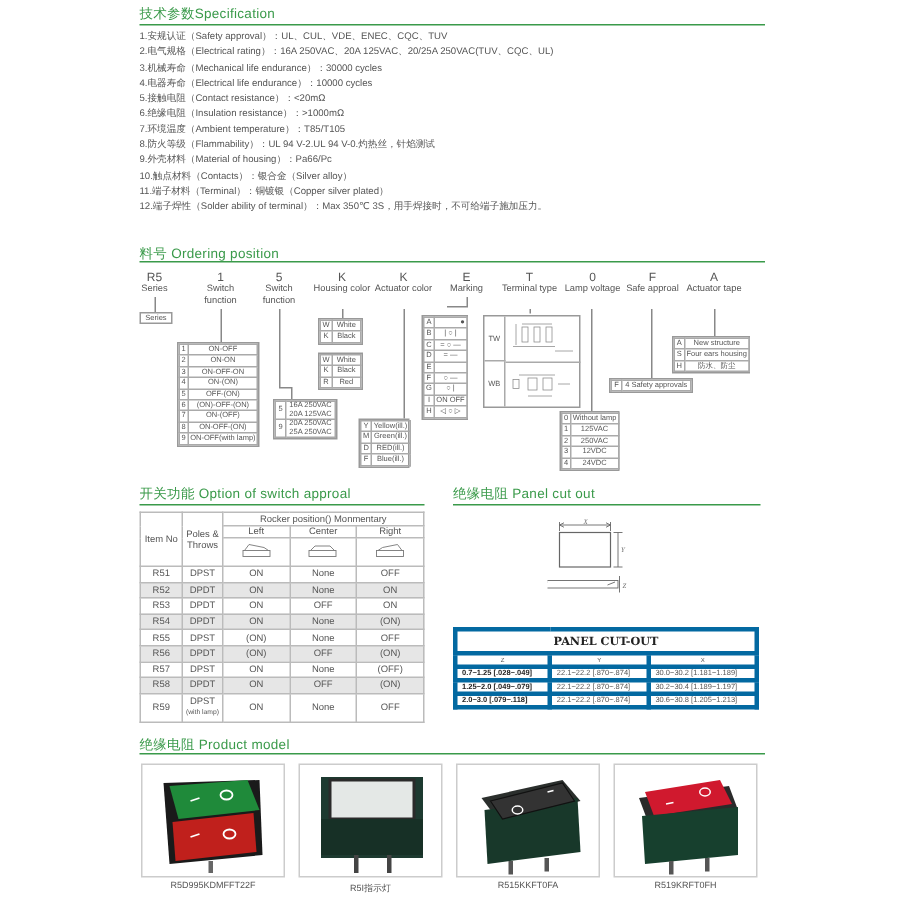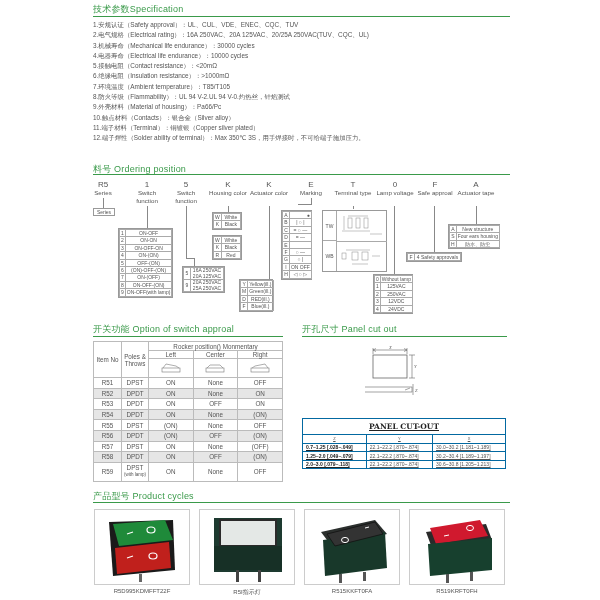--- a/index.html
+++ b/index.html
@@ -27,21 +27,21 @@
   .box td.v { text-align: center; }
 
   
   .sf-table { position: absolute; left: 93px; top: 341px; width: 190px; border-collapse: collapse; font-size: 6.3px; color: #555; }
   .sf-table td, .sf-table th { border: 1px solid #bbb; text-align: center; font-weight: normal; padding: 0; }
   .sf-table tr.r td { height: 10.6px; }
   .sf-table tr.alt td { background: #e6e6e6; }
 
   
   .pc-table { position: absolute; left: 302px; top: 418px; width: 204px; border-collapse: collapse; font-size: 5px; color: #555; }
-  .pc-table td { border: 1px solid #0369a1; padding: 0 3px; height: 8.5px; white-space: nowrap; text-decoration: underline; }
+  .pc-table td { border: 3px solid #0369a1; padding: 0 3px; height: 8.5px; white-space: nowrap; }
   .pc-title { font-family: "DejaVu Serif", serif; font-size: 7.5px; font-weight: bold; text-align: center; height: 16px !important; color: #222; }
   .pc-bold { font-weight: bold; color: #222; }
 
   
   .prod { position: absolute; top: 509px; width: 96px; height: 76px; border: 1px solid #ccc; background: #fff; overflow: hidden; }
   .prod-label { position: absolute; top: 588px; width: 96px; text-align: center; font-size: 6px; color: #555; }
 </style>
 </head>
 <body>
 
@@ -473,21 +473,21 @@
           <div>DPST</div>
           <div style="font-size:4.5px;">(with lamp)</div>
         </td>
         <td>ON</td>
         <td>None</td>
         <td>OFF</td>
       </tr>
 </tbody>
   </table>
 
-<div class="sec-head" style="left:302px;top:323px;">开孔尺寸 Panel cut out</div>
+<div class="sec-head" style="left:302px;top:323px;">绝缘电阻 Panel cut out</div>
 <div class="sec-rule" style="left:302px;top:336px;width:205px;"></div>
 
 <svg style="position:absolute;left:365px;top:345px;" width="90" height="55" viewBox="0 0 90 55">
   <g stroke="#666" stroke-width="0.6" fill="none">
     <line x1="8" y1="5" x2="42" y2="5"></line>
     <path d="M8 5 L11 3.5 M8 5 L11 6.5 M42 5 L39 3.5 M42 5 L39 6.5"></path>
     <line x1="8" y1="3" x2="8" y2="9"></line>
       <line x1="42" y1="3" x2="42" y2="9"></line>
     <rect x="8" y="10" width="34" height="23" stroke-width="0.8"></rect>
     <line x1="47" y1="10" x2="47" y2="33"></line>
@@ -524,21 +524,21 @@
         <td>30.2~30.4 [1.189~1.197]</td>
       </tr>
   <tr>
         <td class="pc-bold">2.0~3.0 [.079~.118]</td>
         <td>22.1~22.2 [.870~.874]</td>
         <td>30.6~30.8 [1.205~1.213]</td>
       </tr>
 </tbody>
   </table>
 
-<div class="sec-head" style="left:93px;top:490px;">产品型号 Product cycles</div>
+<div class="sec-head" style="left:93px;top:490px;">绝缘电阻 Product model</div>
 <div class="sec-rule" style="left:93px;top:502px;width:417px;"></div>
 
 <div class="prod" style="left:94px;">
   <svg width="96" height="76" viewBox="0 0 96 76">
     <polygon points="14,12 78,10 80,60 18,66" fill="#1a1a1a"></polygon>
     <polygon points="18,14 70,10 78,30 24,36" fill="#1f8a3a"></polygon>
     <polygon points="20,38 74,32 76,58 22,64" fill="#c0201c"></polygon>
     <ellipse cx="56" cy="20" rx="4" ry="3" fill="none" stroke="#fff" stroke-width="1.2"></ellipse>
     <line x1="32" y1="24" x2="38" y2="22" stroke="#fff" stroke-width="1.2"></line>
     <ellipse cx="58" cy="46" rx="4" ry="3" fill="none" stroke="#fff" stroke-width="1.2"></ellipse>

